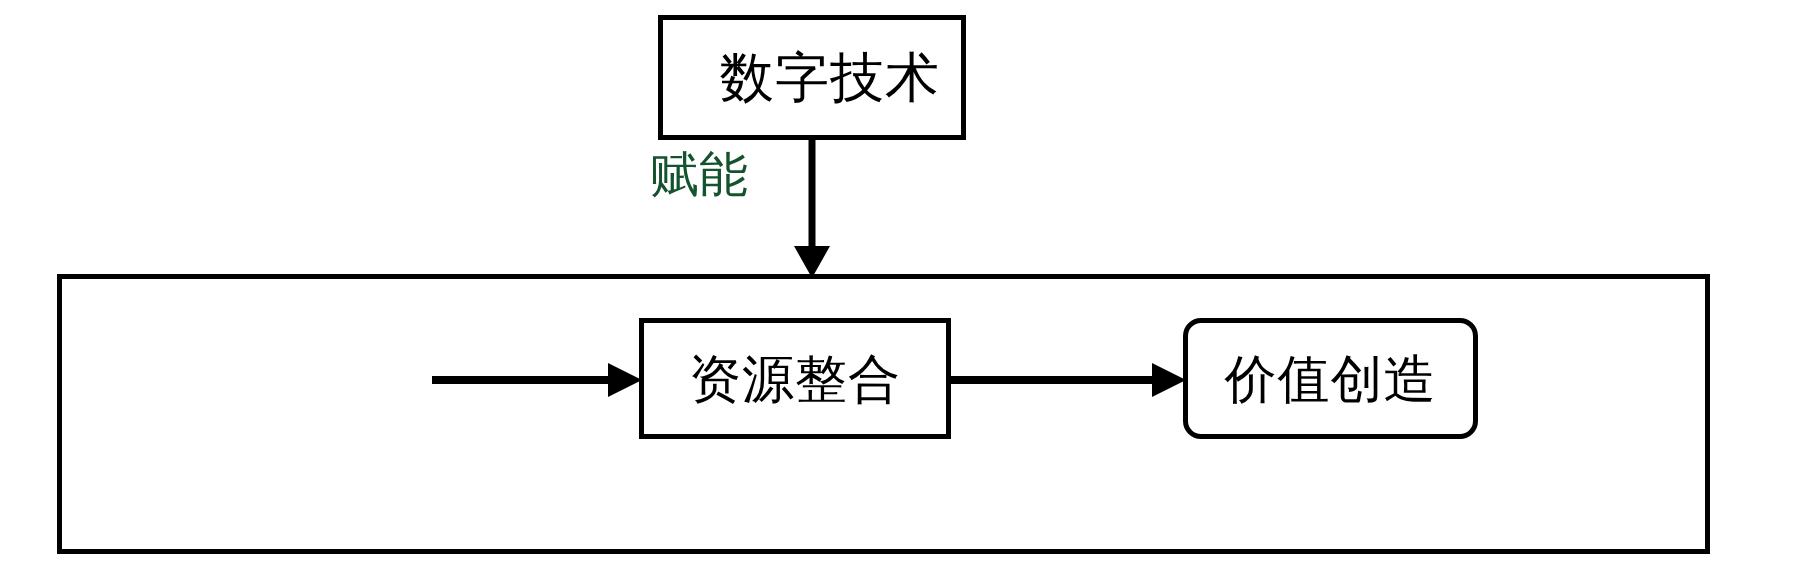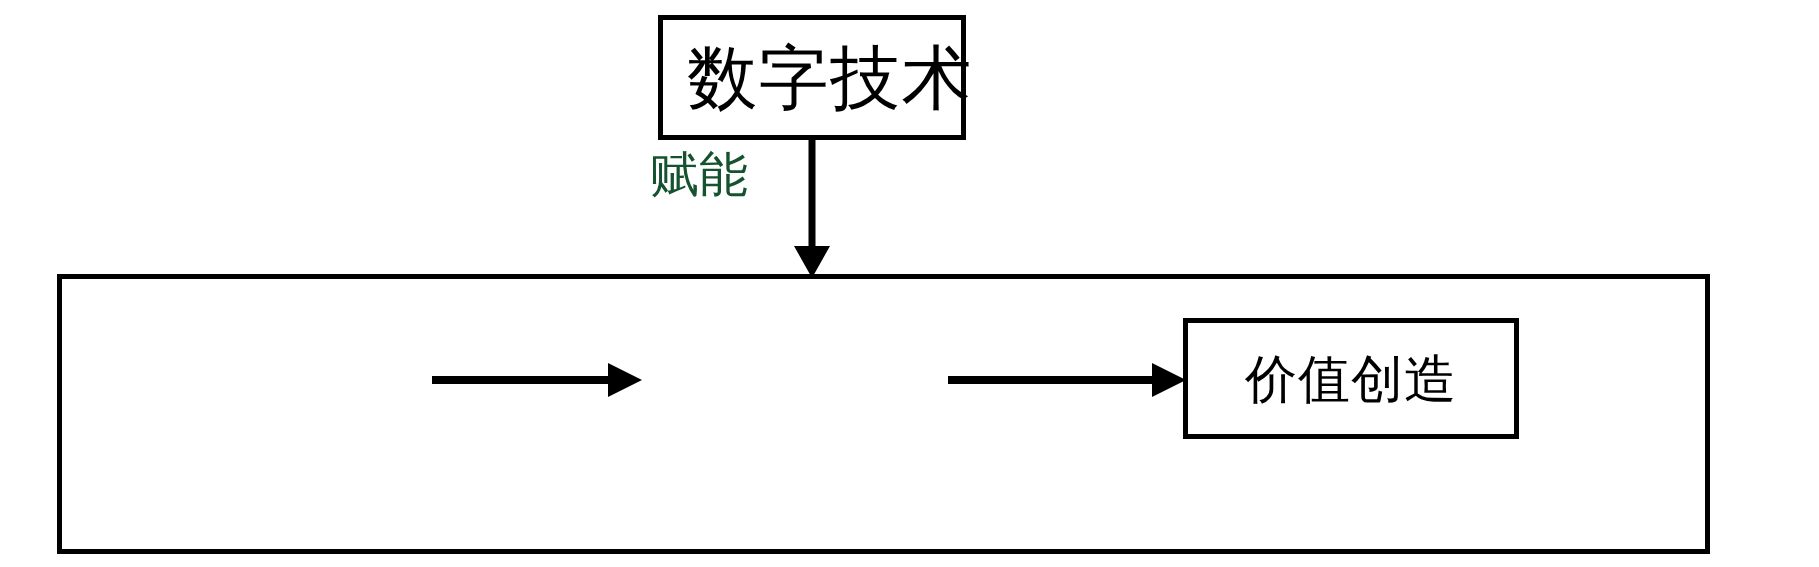--- a/index.html
+++ b/index.html
@@ -39,21 +39,21 @@
 
   
   #node-tech {
     left: 658px;
     top: 15px;
     width: 308px;
     height: 125px;
     border-width: 5px;
   }
   #node-tech .node-label {
-    font-size: 70px;
+    font-size: 54px;
     margin-left: 36px;
   }
 
   
   #container-strategy {
     position: absolute;
     box-sizing: border-box;
     left: 57px;
     top: 274px;
     width: 1653px;
@@ -71,22 +71,23 @@
   }
   #node-resource {
     left: 639px;
     top: 318px;
     width: 312px;
     height: 121px;
   }
   #node-value {
     left: 1183px;
     top: 318px;
-    width: 336px;
+    width: 295px;
     height: 121px;
+    border-radius: 18px;
   }
   #node-coopetition .node-label,
   #node-resource .node-label,
   #node-value .node-label {
     font-size: 52px;
   }
 
   
   .conn {
     position: absolute;
@@ -151,20 +152,23 @@
   <div id="container-strategy"></div>
 
 
   <div class="conn" id="arrow-flow-1">
     <svg width="212" height="40" viewBox="0 0 212 40">
       <line x1="0" y1="20" x2="178" y2="20" stroke="#000000" stroke-width="8"></line>
       <polygon points="176,3 176,37 210,20" fill="#000000"></polygon>
     </svg>
   </div>
 
+  <div class="node" id="node-resource">
+    <span class="node-label">资源整合</span>
+  </div>
 
   <div class="conn" id="arrow-flow-2">
     <svg width="240" height="40" viewBox="0 0 240 40">
       <line x1="0" y1="20" x2="206" y2="20" stroke="#000000" stroke-width="8"></line>
       <polygon points="204,3 204,37 238,20" fill="#000000"></polygon>
     </svg>
   </div>
 
   <div class="node" id="node-value">
     <span class="node-label">价值创造</span>

